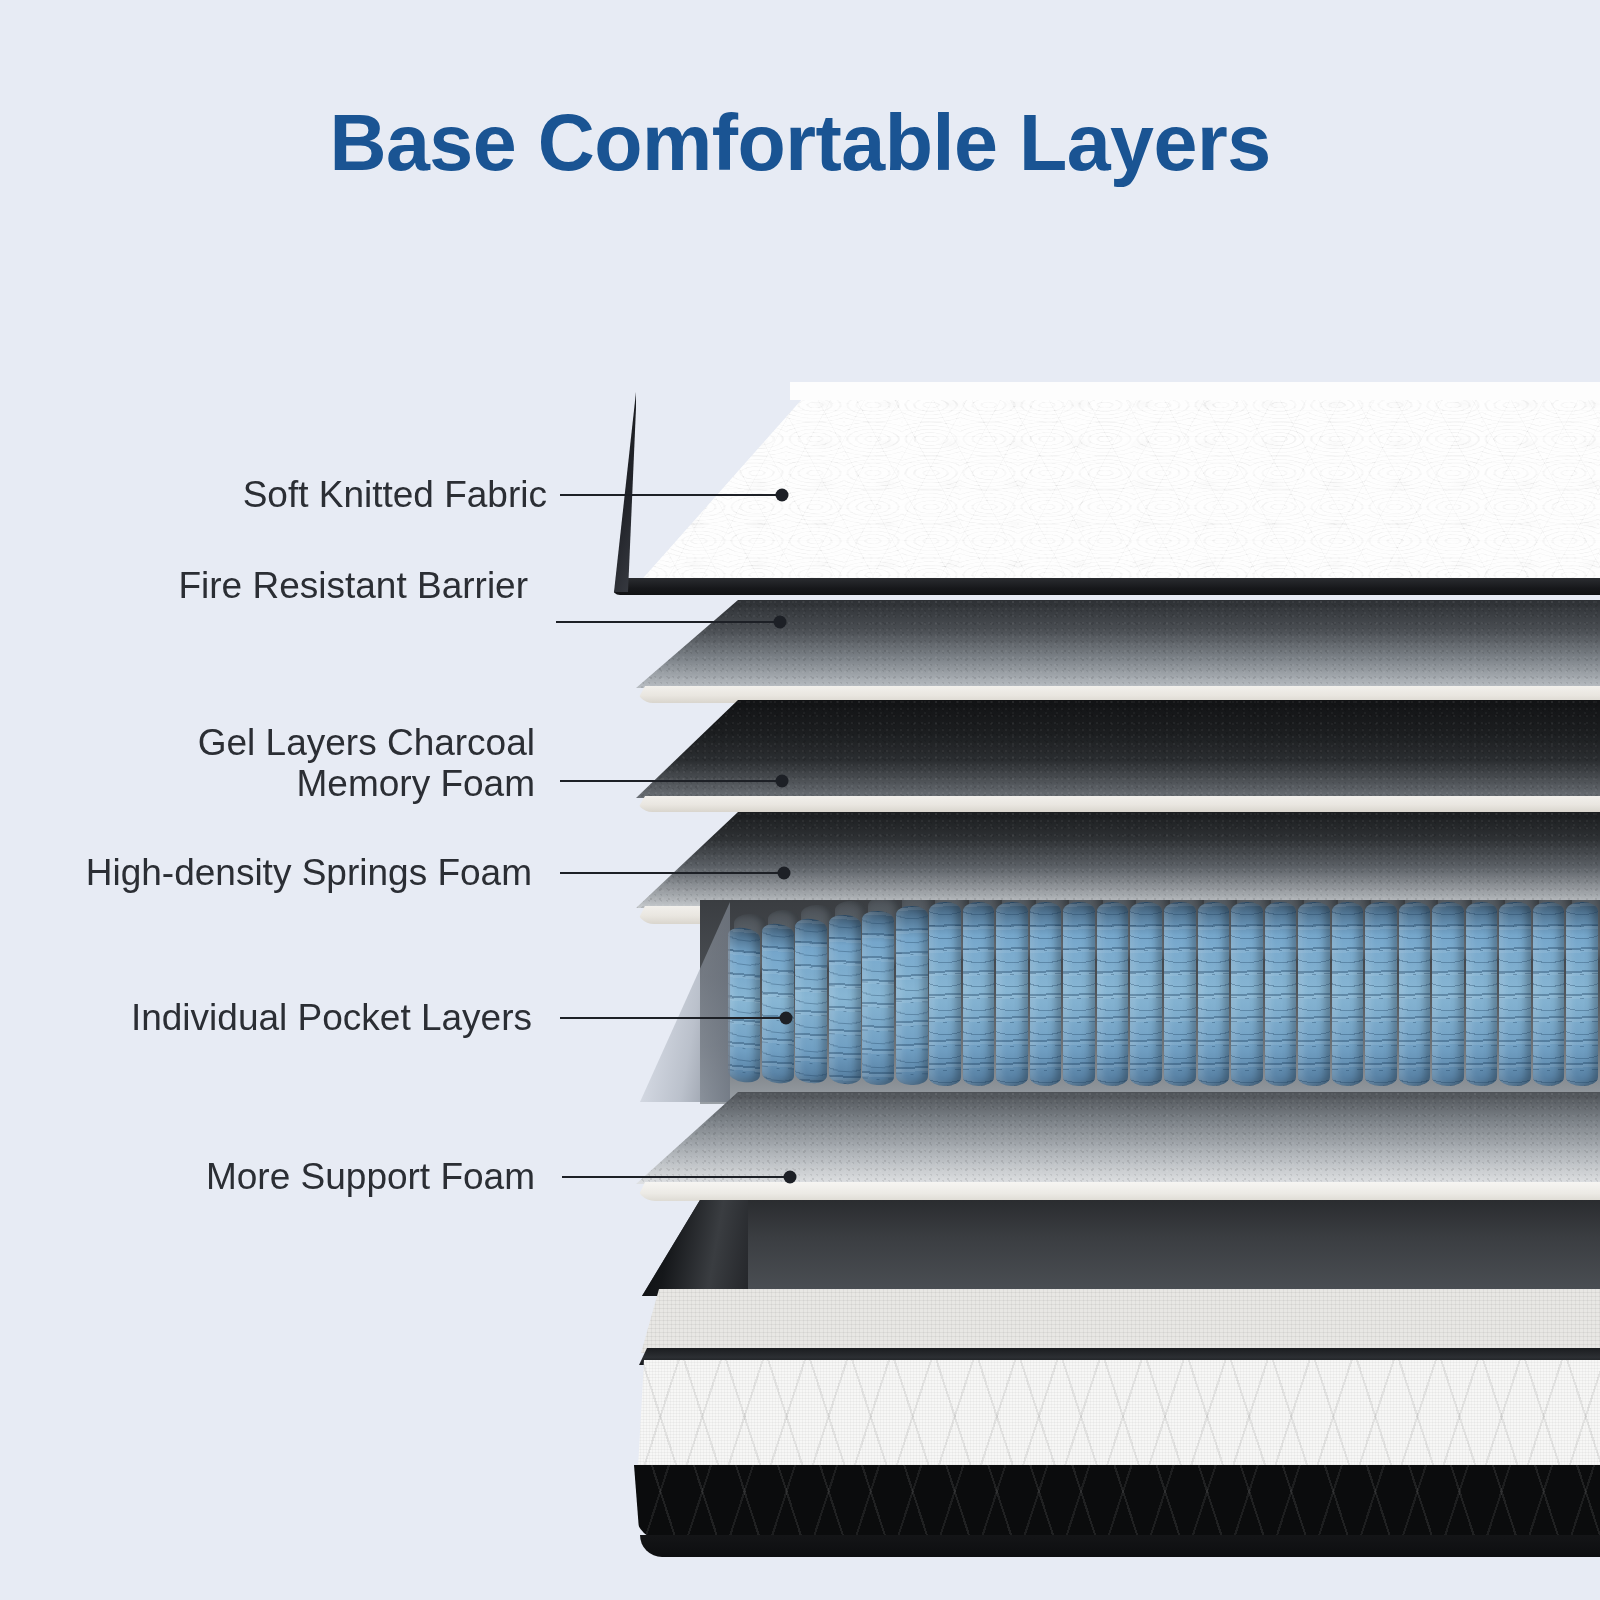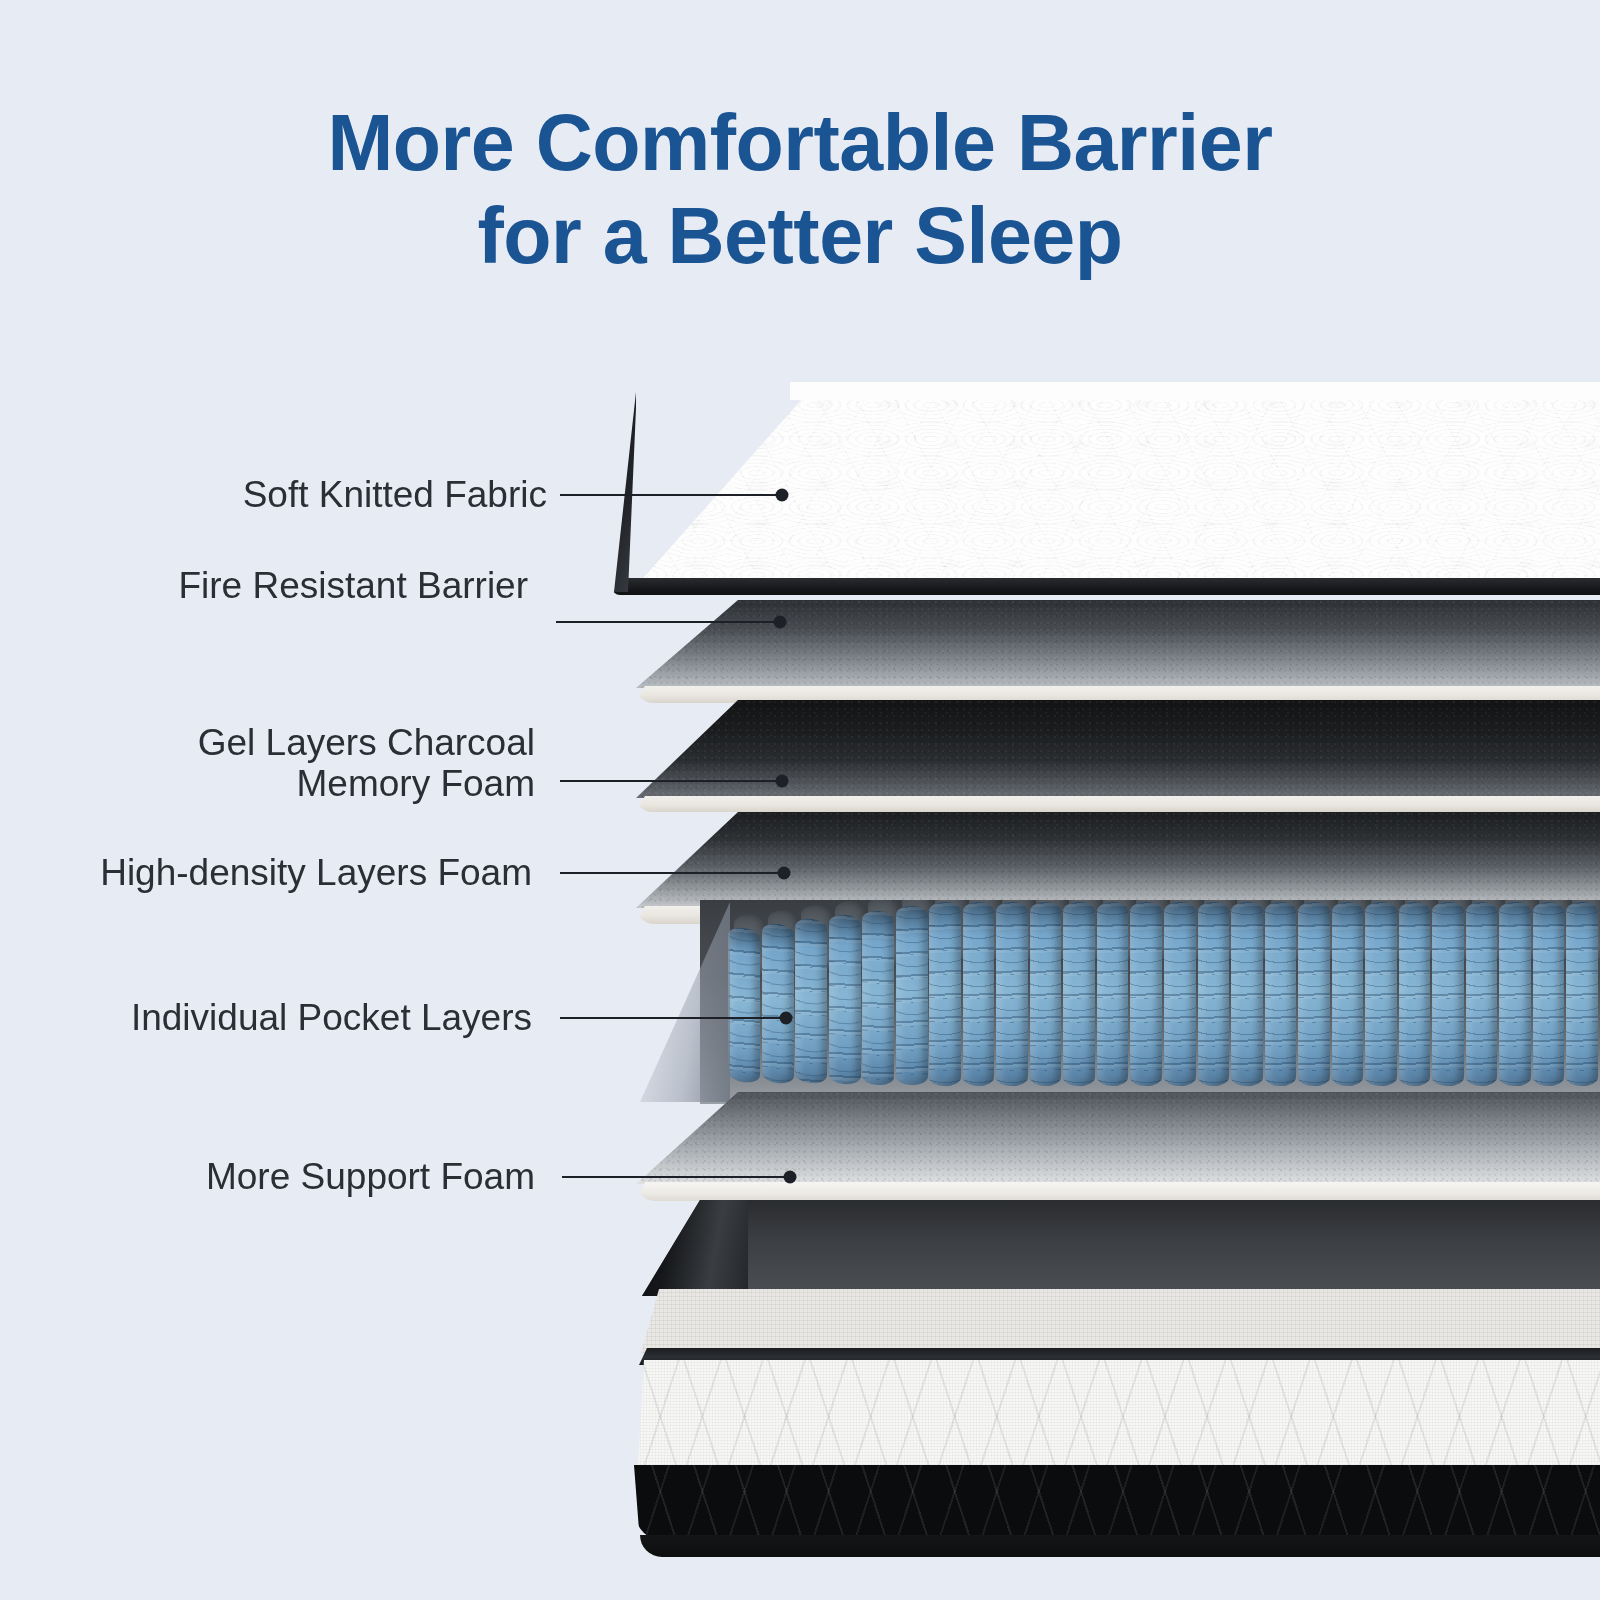--- a/index.html
+++ b/index.html
@@ -209,22 +209,21 @@
     background:radial-gradient(ellipse 60% 50% at 50% 10%, rgba(80,92,120,.30), rgba(80,92,120,0) 72%);
     filter:blur(10px);
   }
 </style>
 </head>
 <body>
 
 <div id="stage">
 
   <div class="title">
-    <span class="l1">More Comfortable Barrier</span>
-    <span class="l2">for a Better Sleep</span>
+    <span class="l1">Base Comfortable Layers</span>
   </div>
 
   <div id="mattress">
 
     <div id="floor-shadow" style="left:600px; top:1470px; width:1050px; height:130px;"></div>
 
     <div id="fabric-wrap" style="left:612px; top:388px; width:1000px; height:205px;
                 clip-path:polygon(18px 100%, 200px 0, 1000px 0, 1000px 100%);">
       <div id="fabric-face">
         <div class="quilt"></div>
@@ -452,21 +451,21 @@
       <div class="label-text" style="left: 12px; width: 535px; top: 495px;">Soft Knitted Fabric</div>
       <div class="leader" style="left: 560px; top: 495px; width: 222px;"></div>
       <div class="leader-dot" style="left: 782px; top: 495px;"></div>
       <div class="label-text" style="left: 0px; width: 528px; top: 586px;">Fire Resistant Barrier</div>
       <div class="leader" style="left: 556px; top: 622px; width: 224px;"></div>
       <div class="leader-dot" style="left: 780px; top: 622px;"></div>
       <div class="label-text" style="left: 0px; width: 535px; top: 763px;">Gel Layers Charcoal
 Memory Foam</div>
       <div class="leader" style="left: 560px; top: 781px; width: 222px;"></div>
       <div class="leader-dot" style="left: 782px; top: 781px;"></div>
-      <div class="label-text" style="left: 0px; width: 532px; top: 873px;">High-density Layers Foam</div>
+      <div class="label-text" style="left: 0px; width: 532px; top: 873px;">High-density Springs Foam</div>
       <div class="leader" style="left: 560px; top: 873px; width: 224px;"></div>
       <div class="leader-dot" style="left: 784px; top: 873px;"></div>
       <div class="label-text" style="left: 0px; width: 532px; top: 1018px;">Individual Pocket Layers</div>
       <div class="leader" style="left: 560px; top: 1018px; width: 226px;"></div>
       <div class="leader-dot" style="left: 786px; top: 1018px;"></div>
       <div class="label-text" style="left: 0px; width: 535px; top: 1177px;">More Support Foam</div>
       <div class="leader" style="left: 562px; top: 1177px; width: 228px;"></div>
       <div class="leader-dot" style="left: 790px; top: 1177px;"></div>
     </div>
 

